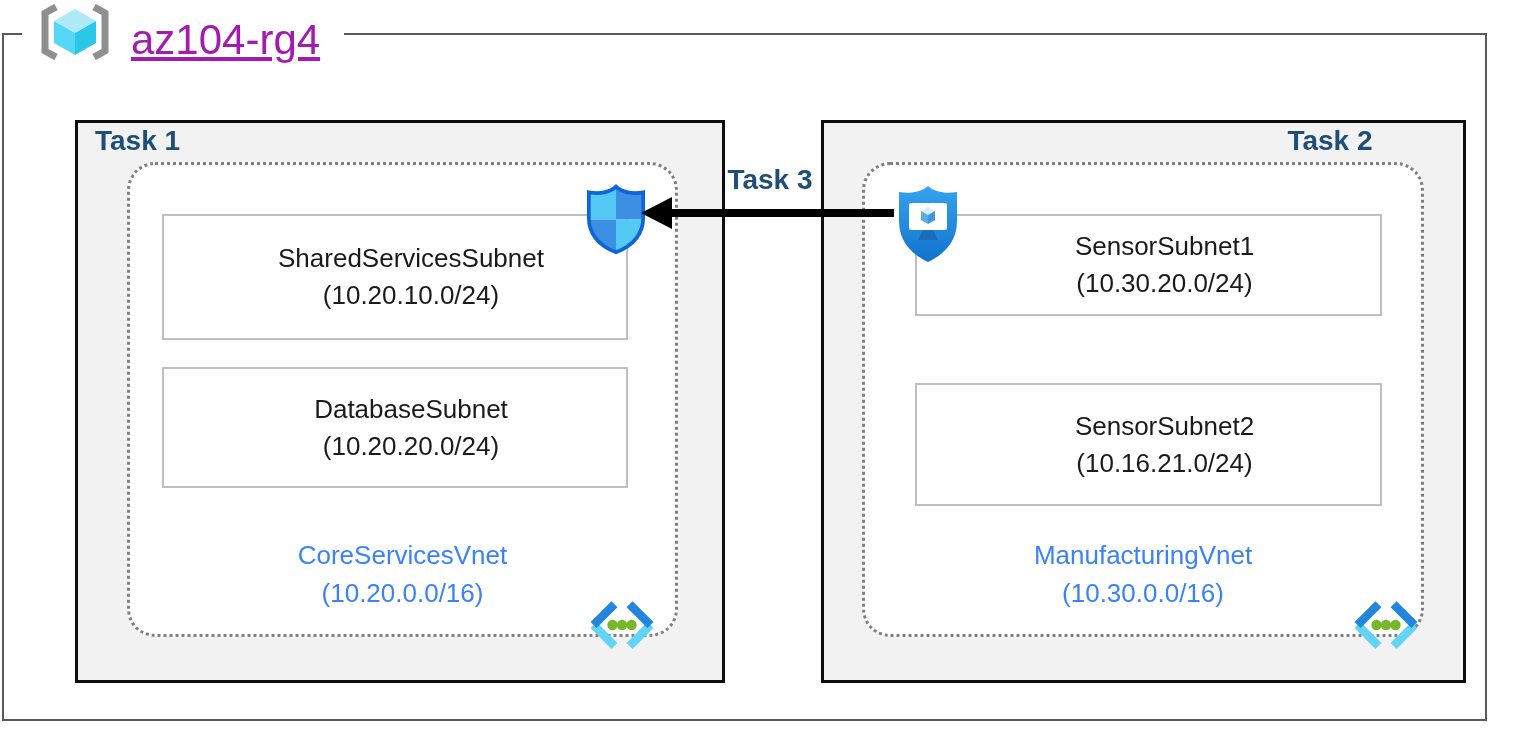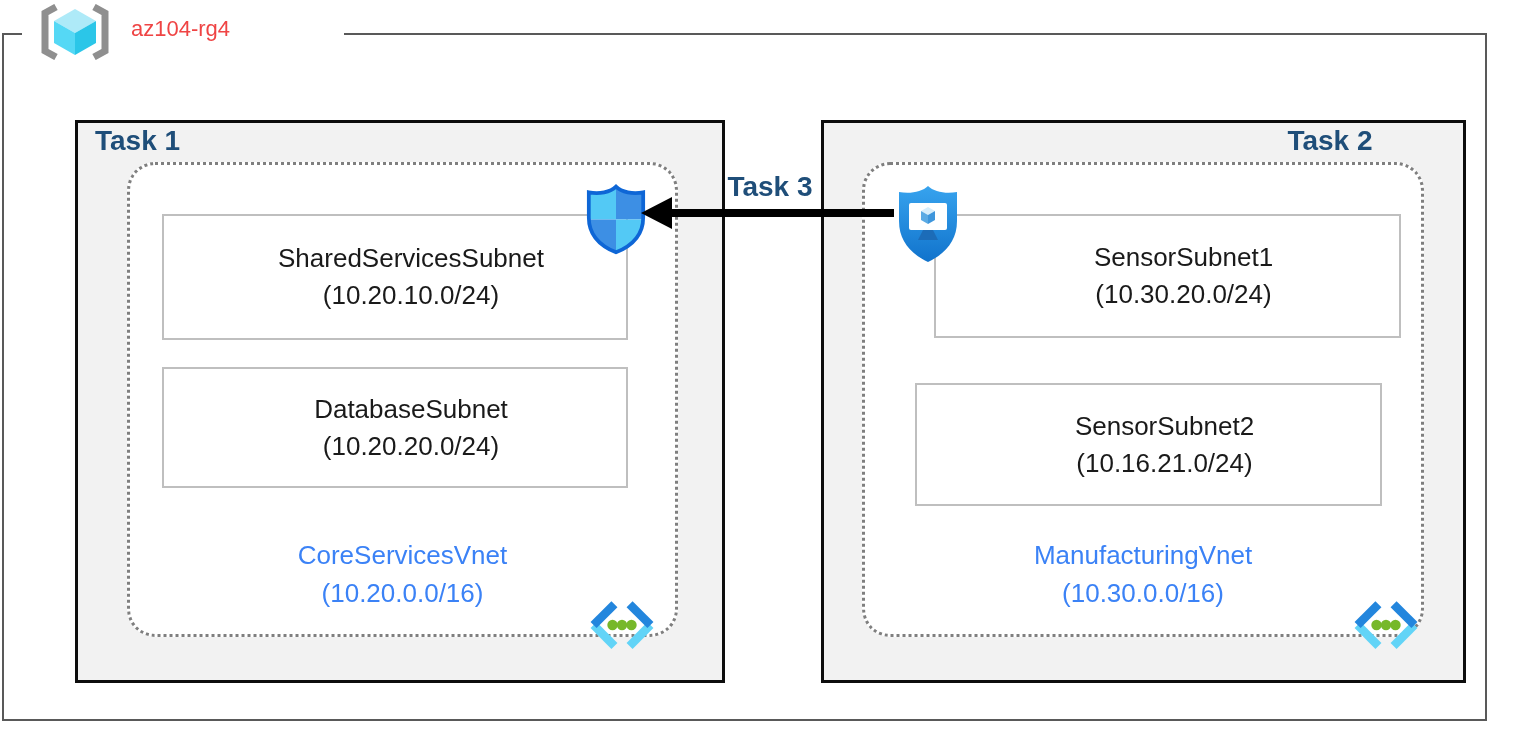--- a/index.html
+++ b/index.html
@@ -5,43 +5,43 @@
   html,body { margin:0; padding:0; background:#ffffff; }
   .canvas {
     position:relative; width:1527px; height:730px; background:#ffffff;
     font-family:"Liberation Sans", sans-serif; overflow:hidden;
   }
   .abs { position:absolute; box-sizing:border-box; }
 
   .rg-border { left:2px; top:33px; width:1485px; height:688px; border:2px solid #595959; }
   .rg-gap-cover { left:22px; top:29px; width:322px; height:12px; background:#ffffff; }
   .rg-icon { left:40px; top:4px; }
-  .rg-title { left:131px; top:16px; font-size:22px; color:#ef4444; white-space:nowrap; }
+  .rg-title { left:131px; top:16px; font-size:42px; color:#a21caf; white-space:nowrap;text-decoration:underline; }
 
   .task-box { background:#F2F2F2; border:3px solid #0d0d0d; }
   .task1-box { left:75px; top:120px; width:650px; height:563px; }
   .task2-box { left:821px; top:120px; width:645px; height:563px; }
 
   .task-label { font-size:28px; font-weight:bold; color:#1F4E79; white-space:nowrap; }
   .task1-label { left:95px; top:125px; }
   .task2-label { left:1230px; top:125px; width:200px; text-align:center; }
-  .task3-label { left:690px; top:164px; width:160px; text-align:center;margin-top:7px; }
+  .task3-label { left:690px; top:164px; width:160px; text-align:center; }
 
   .vnet-box { border:3px dotted #7F7F7F; border-radius:28px; background:#ffffff; }
   .vnet1-box { left:127px; top:162px; width:551px; height:475px; }
   .vnet2-box { left:862px; top:162px; width:562px; height:475px; }
 
   .subnet-box {
     background:#ffffff; border:2px solid #BFBFBF;
     display:flex; flex-direction:column; justify-content:center; align-items:center;
     font-size:26px; line-height:37px; color:#1a1a1a; text-align:center;padding-left:32px;
   }
   .subnet-shared { left:162px; top:214px; width:466px; height:126px; }
   .subnet-db     { left:162px; top:367px; width:466px; height:121px; }
-  .subnet-s1     { left:934px; top:214px; width:467px; height:124px; }
+  .subnet-s1     { left:915px; top:214px; width:467px; height:102px; }
   .subnet-s2     { left:915px; top:367px; width:467px; height:123px;margin-top:16px; }
 
   .vnet-label { font-size:26px; line-height:38px; color:#3b82f6; text-align:center; }
   .vnet1-label { left:127px; top:536px; width:551px; }
   .vnet2-label { left:862px; top:536px; width:562px; }
 
   .vnet1-icon { left:586px; top:598px; }
   .vnet2-icon { left:1350px; top:598px; }
   .nsg-icon   { left:586px; top:181px; }
   .asg-icon   { left:896px; top:183px; }

